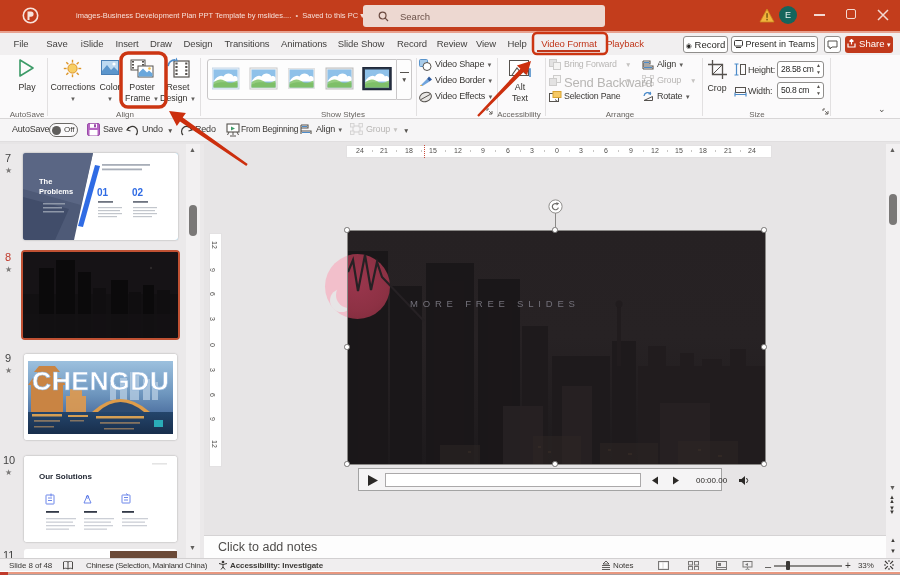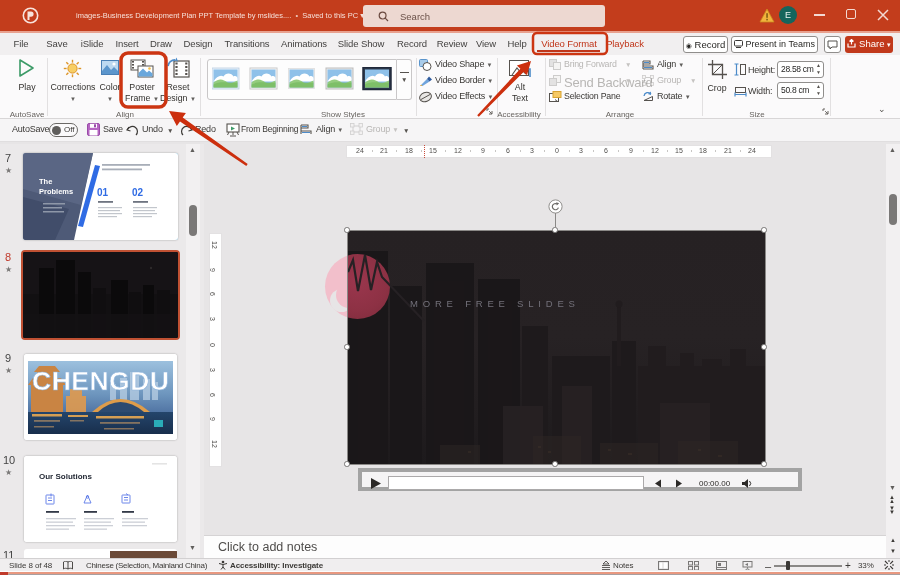--- a/index.html
+++ b/index.html
@@ -646,21 +646,21 @@
     </svg>
     <div class="handle" style="left:344px;top:83px"></div>
     <div class="handle" style="left:552px;top:83px"></div>
     <div class="handle" style="left:761px;top:83px"></div>
     <div class="handle" style="left:344px;top:200px"></div>
     <div class="handle" style="left:761px;top:200px"></div>
     <div class="handle" style="left:344px;top:317px"></div>
     <div class="handle" style="left:552px;top:317px"></div>
     <div class="handle" style="left:761px;top:317px"></div>
 
-    <div class="abs" style="left:358px;top:324px;width:444px;height:23px;background:#F5F4F5;border:4px solid #a3a3a3">
+    <div class="abs" style="left:358px;top:324px;width:364px;height:23px;background:#F5F4F5;border:1px solid #a3a3a3">
       <svg class="abs" style="left:8px;top:5px" width="12" height="13" viewBox="0 0 12 13">
           <path d="M1 1 L11 6.5 L1 12 Z" fill="#2B2927"></path>
         </svg>
       <div class="abs" style="left:26px;top:4px;width:256px;height:14px;background:#FFFFFF;border:1px solid #ABA9AA"></div>
       <svg class="abs" style="left:292px;top:7px" width="8" height="9" viewBox="0 0 8 9">
           <path d="M7 0.5 L1 4.5 L7 8.5 Z" fill="#2B2927"></path>
         </svg>
       <svg class="abs" style="left:313px;top:7px" width="8" height="9" viewBox="0 0 8 9">
           <path d="M1 0.5 L7 4.5 L1 8.5 Z" fill="#2B2927"></path>
         </svg>

